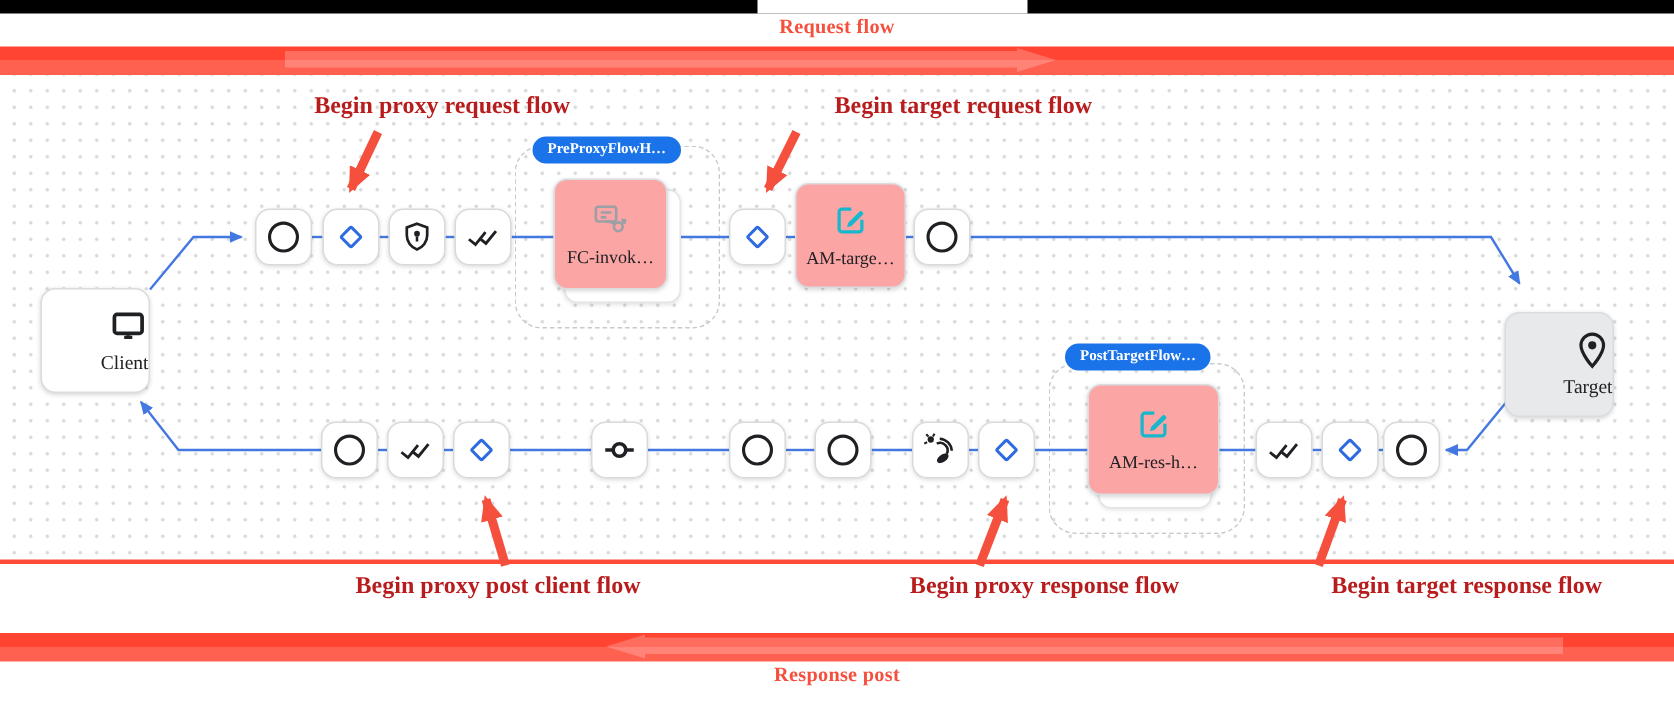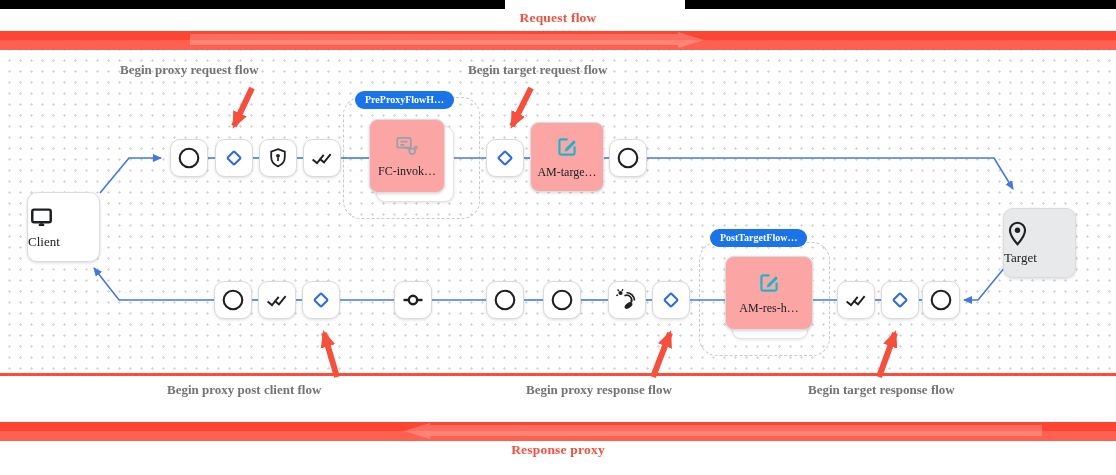--- a/index.html
+++ b/index.html
@@ -71,31 +71,32 @@
   }
   .card svg{width:26px;height:26px;display:block;}
   .card .card-label{font-size:12px;color:#202124;white-space:nowrap;}
   .card-echo{
     position:absolute;background:#fff;border:1px solid #e3e4e6;border-radius:9px;
     box-shadow:0 1px 3px rgba(60,64,67,.15);z-index:3;
   }
   
   .endpoint{
     position:absolute;width:73px;height:70px;border-radius:10px;box-sizing:border-box;
-    display:flex;flex-direction:column;align-items:flex-start;justify-content:center;gap:3px;
+    display:flex;flex-direction:column;align-items:flex-end;justify-content:center;gap:3px;
     font-size:13px;color:#202124;z-index:4;border:1px solid #dadce0;
     box-shadow:0 1px 3px rgba(60,64,67,.2);
+    padding-left:16px;
   }
   .endpoint svg{width:27px;height:27px;display:block;}
   .endpoint.client{left:27px;top:192px;background:#fff;}
   .endpoint.target{left:1003px;top:208px;background:#e8e9eb;}
   
   .anno{
-    position:absolute;width:260px;text-align:left;color:#737373;
-    font-weight:bold;font-size:13px;z-index:6;white-space:nowrap;
+    position:absolute;width:260px;text-align:right;color:#b91c1c;
+    font-weight:bold;font-size:16px;z-index:6;white-space:nowrap;
   }
 </style>
 </head>
 <body>
 
 <div class="stage">
 
   <div class="top-black"></div>
   <div class="top-black-gap"></div>
 
@@ -319,15 +320,15 @@
       <line x1="337" y1="377" x2="324" y2="333" marker-end="url(#redArrow)"></line>
       <line x1="653" y1="377" x2="670" y2="333" marker-end="url(#redArrow)"></line>
       <line x1="879" y1="377" x2="895" y2="333" marker-end="url(#redArrow)"></line>
     </g>
   </svg>
 
   <div class="bar bottom">
     <div class="bar-arrow-body"></div>
     <div class="bar-arrow-head"></div>
   </div>
-  <div class="flow-label response">Response proxy</div>
+  <div class="flow-label response">Response post</div>
 
 </div>
 
 </body></html>

